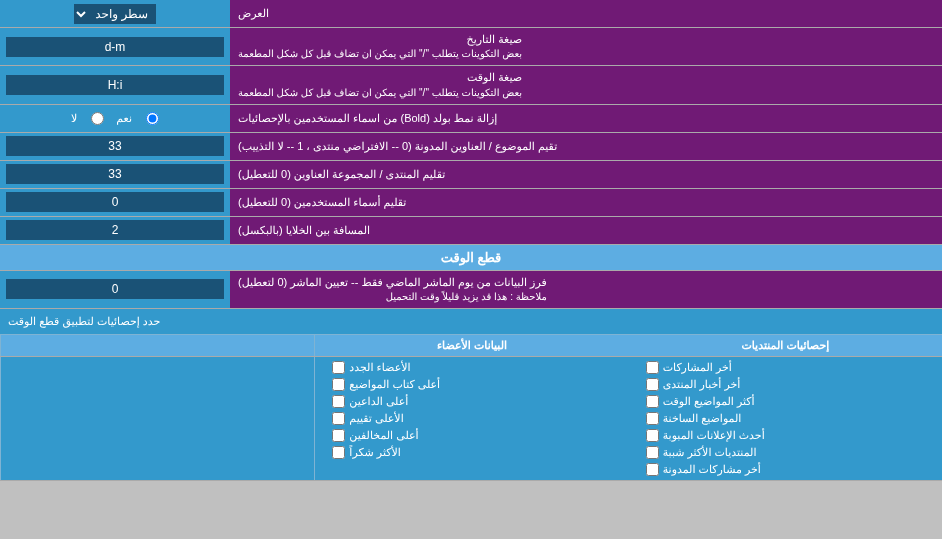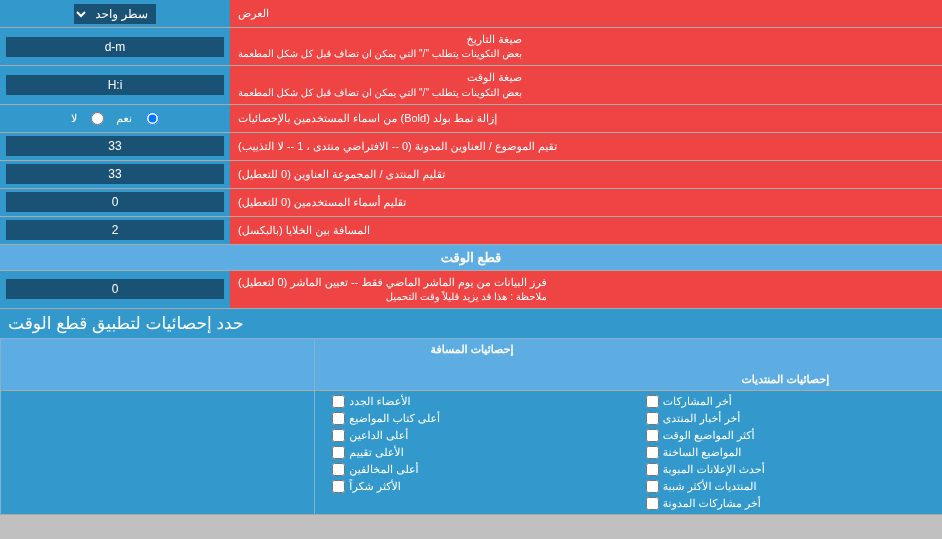--- a/index.html
+++ b/index.html
@@ -14,21 +14,21 @@
     .container {
       width: 942px;
       background: #fff;
     }
     .row {
       display: flex;
       border-bottom: 1px solid #aaa;
       min-height: 28px;
     }
     .label-cell {
-      background: #ef4444;
+      background: #701a75;
       color: #fff;
       flex: 1;
       padding: 4px 8px;
       display: flex;
       align-items: center;
       justify-content: flex-end;
       text-align: right;
       font-size: 11px;
       line-height: 1.4;
     }
@@ -102,21 +102,21 @@
     }
     .checkbox-col-header {
       flex: 1;
       color: #fff;
       font-weight: bold;
       font-size: 11px;
       padding: 4px 8px;
       text-align: center;
       border-left: 1px solid #7fb3d3;
     }
-    .checkbox-col-header:first-child { border-left: none; margin-top: 30px; }
+    .checkbox-col-header:first-child { border-left: none; }
     .checkbox-rows-wrapper {
       display: flex;
       background: #3399cc;
     }
     .checkbox-col {
       flex: 1;
       border-left: 1px solid #7fb3d3;
       padding: 2px 17px;
     }
     .checkbox-col:first-child { border-left: none; }
@@ -133,21 +133,21 @@
       cursor: pointer;
     }
     .apply-cell {
       background: #3399cc;
       flex: 1;
       padding: 4px 8px;
       display: flex;
       align-items: center;
       justify-content: flex-end;
       color: #fff;
-      font-size: 17px;
+      font-size: 11px;
     }
   </style>
 </head>
 <body>
 
 <div class="container">
 
   <div class="row">
     <div class="label-cell">العرض</div>
     <div class="input-cell">
@@ -240,21 +240,21 @@
   </div>
 
   <div class="stats-section">
 
     <div style="display:flex; border-bottom:1px solid #7fb3d3; background:#3399cc; min-height:26px;">
       <div class="apply-cell">حدد إحصائيات لتطبيق قطع الوقت</div>
     </div>
 
     <div class="checkbox-header">
       <div class="checkbox-col-header">إحصائيات المنتديات</div>
-      <div class="checkbox-col-header">إحصائيات المسافة</div>
+      <div class="checkbox-col-header">البيانات الأعضاء</div>
       <div class="checkbox-col-header" style="flex:1;"></div>
     </div>
 
     <div class="checkbox-rows-wrapper">
 
       <div class="checkbox-col">
         <div class="checkbox-item">
           <span>أخر المشاركات</span>
           <input type="checkbox" style="">
         </div>

